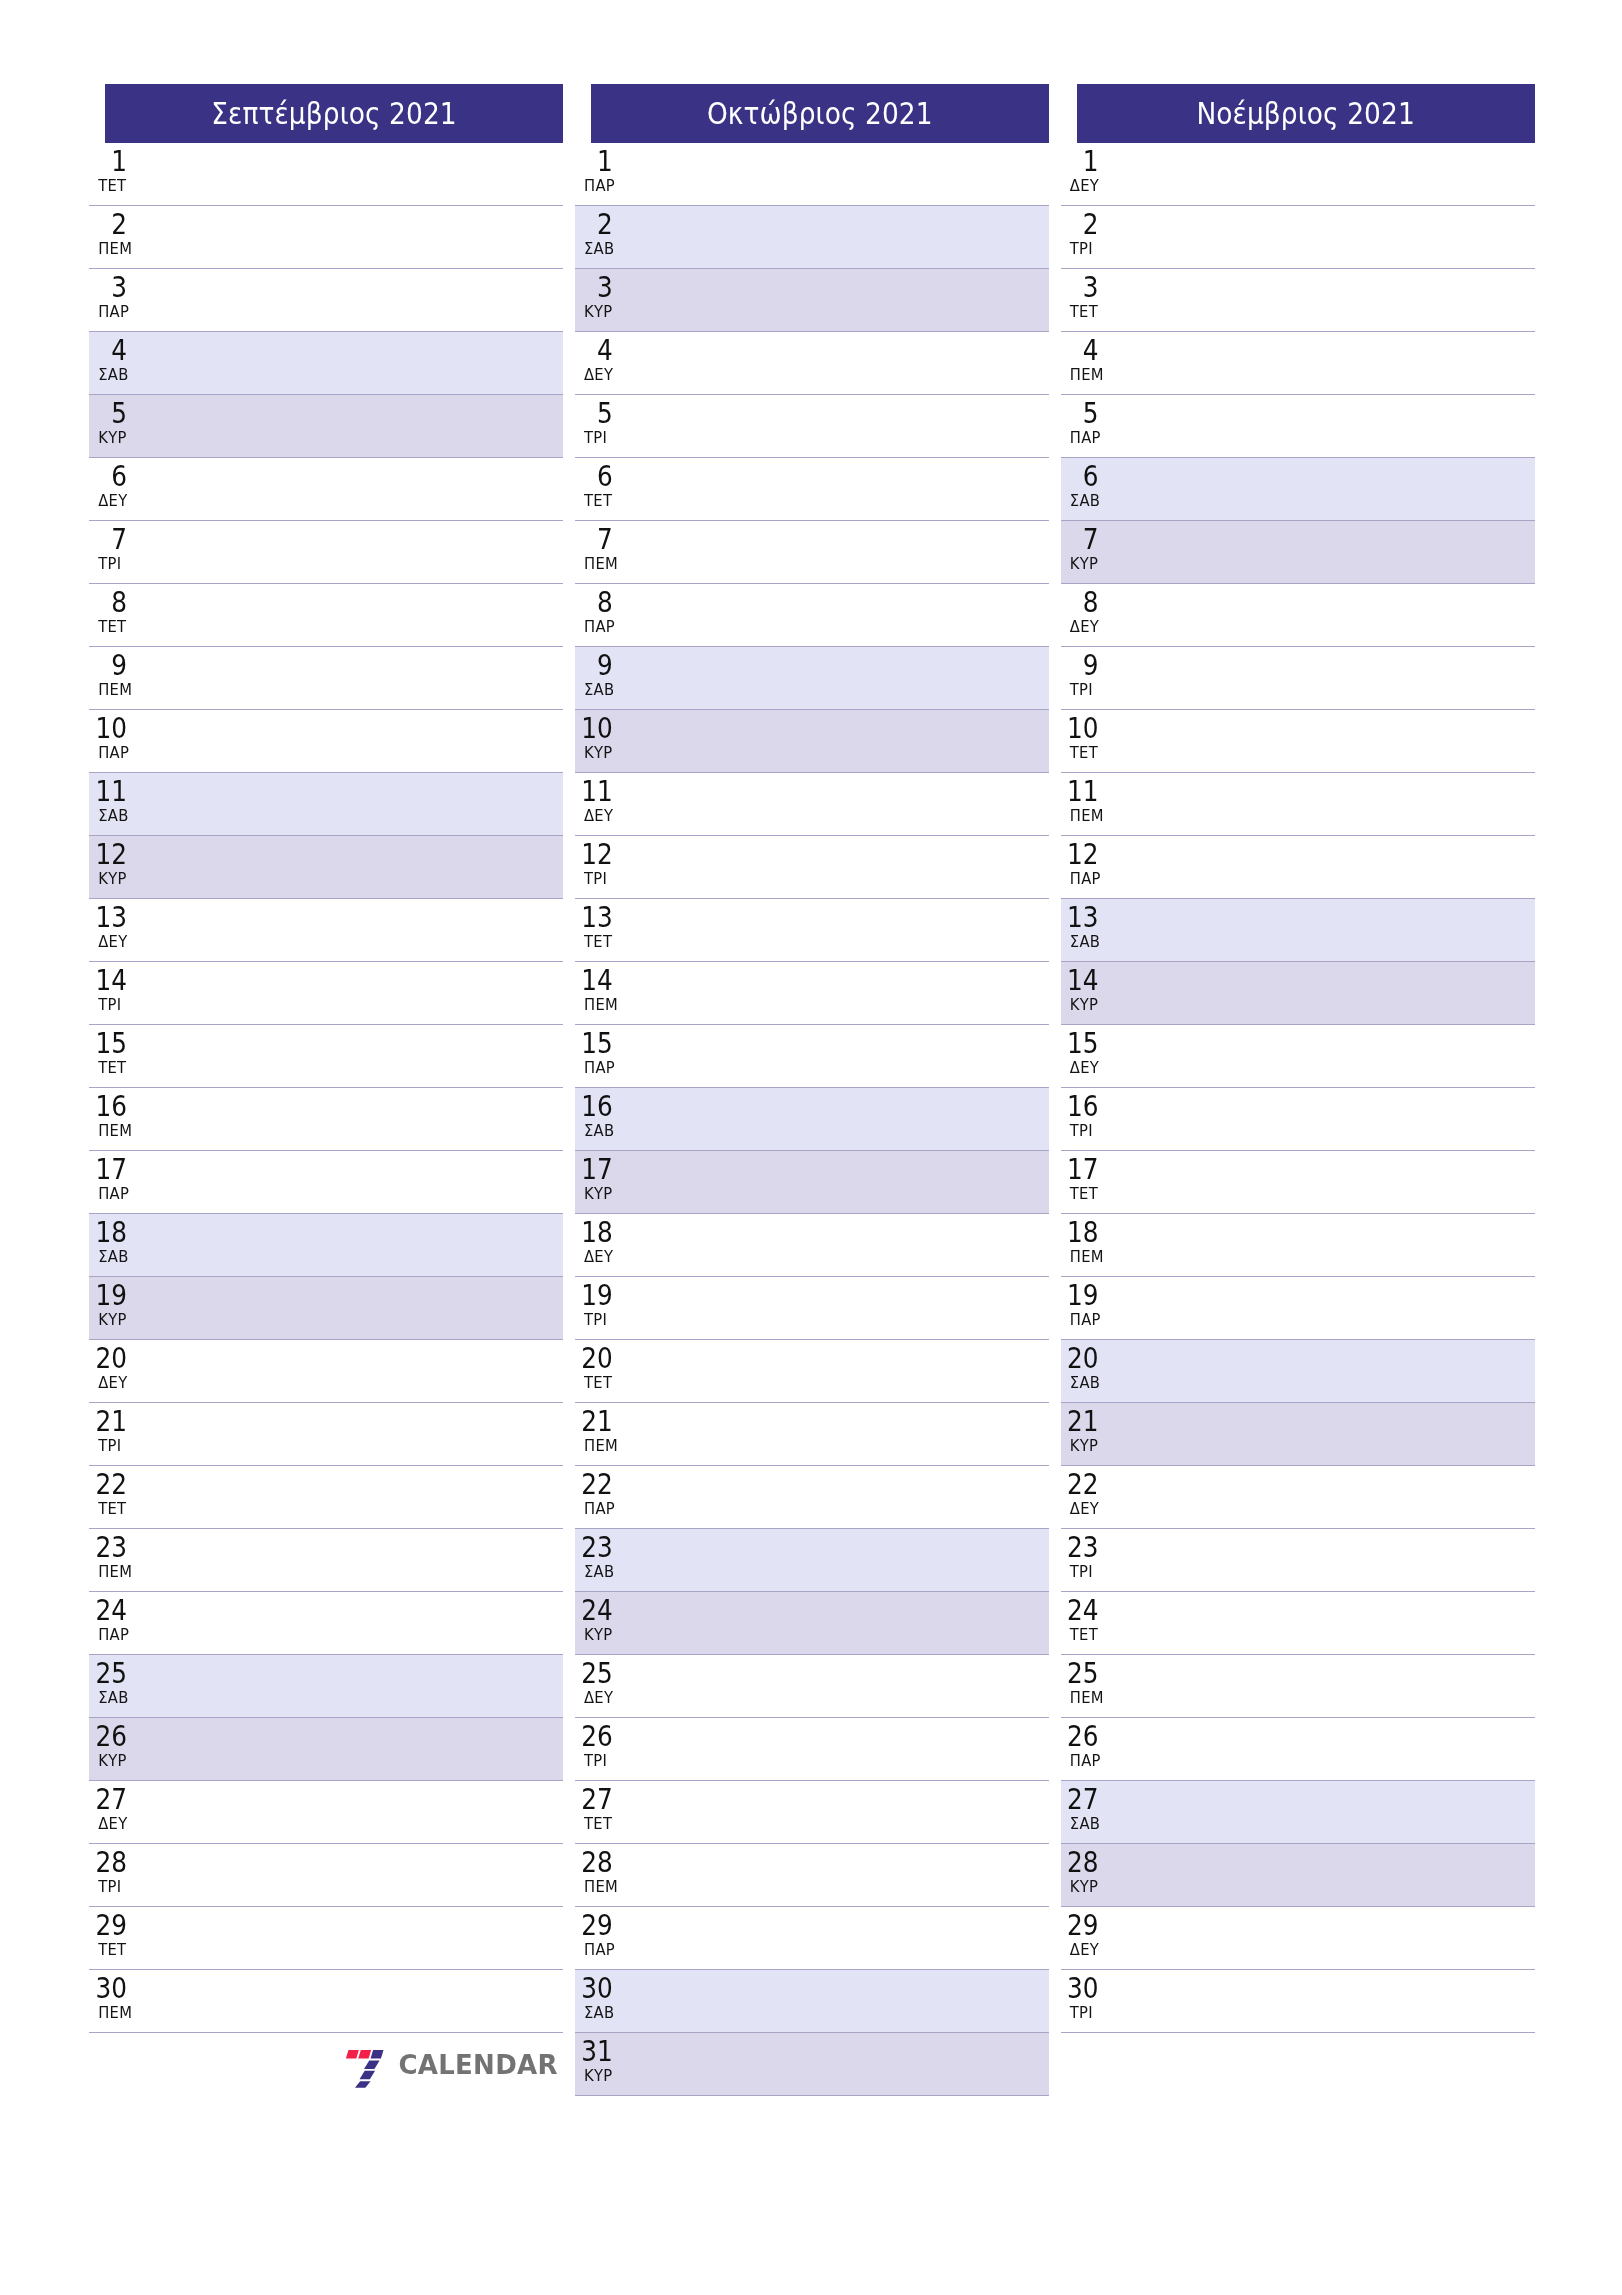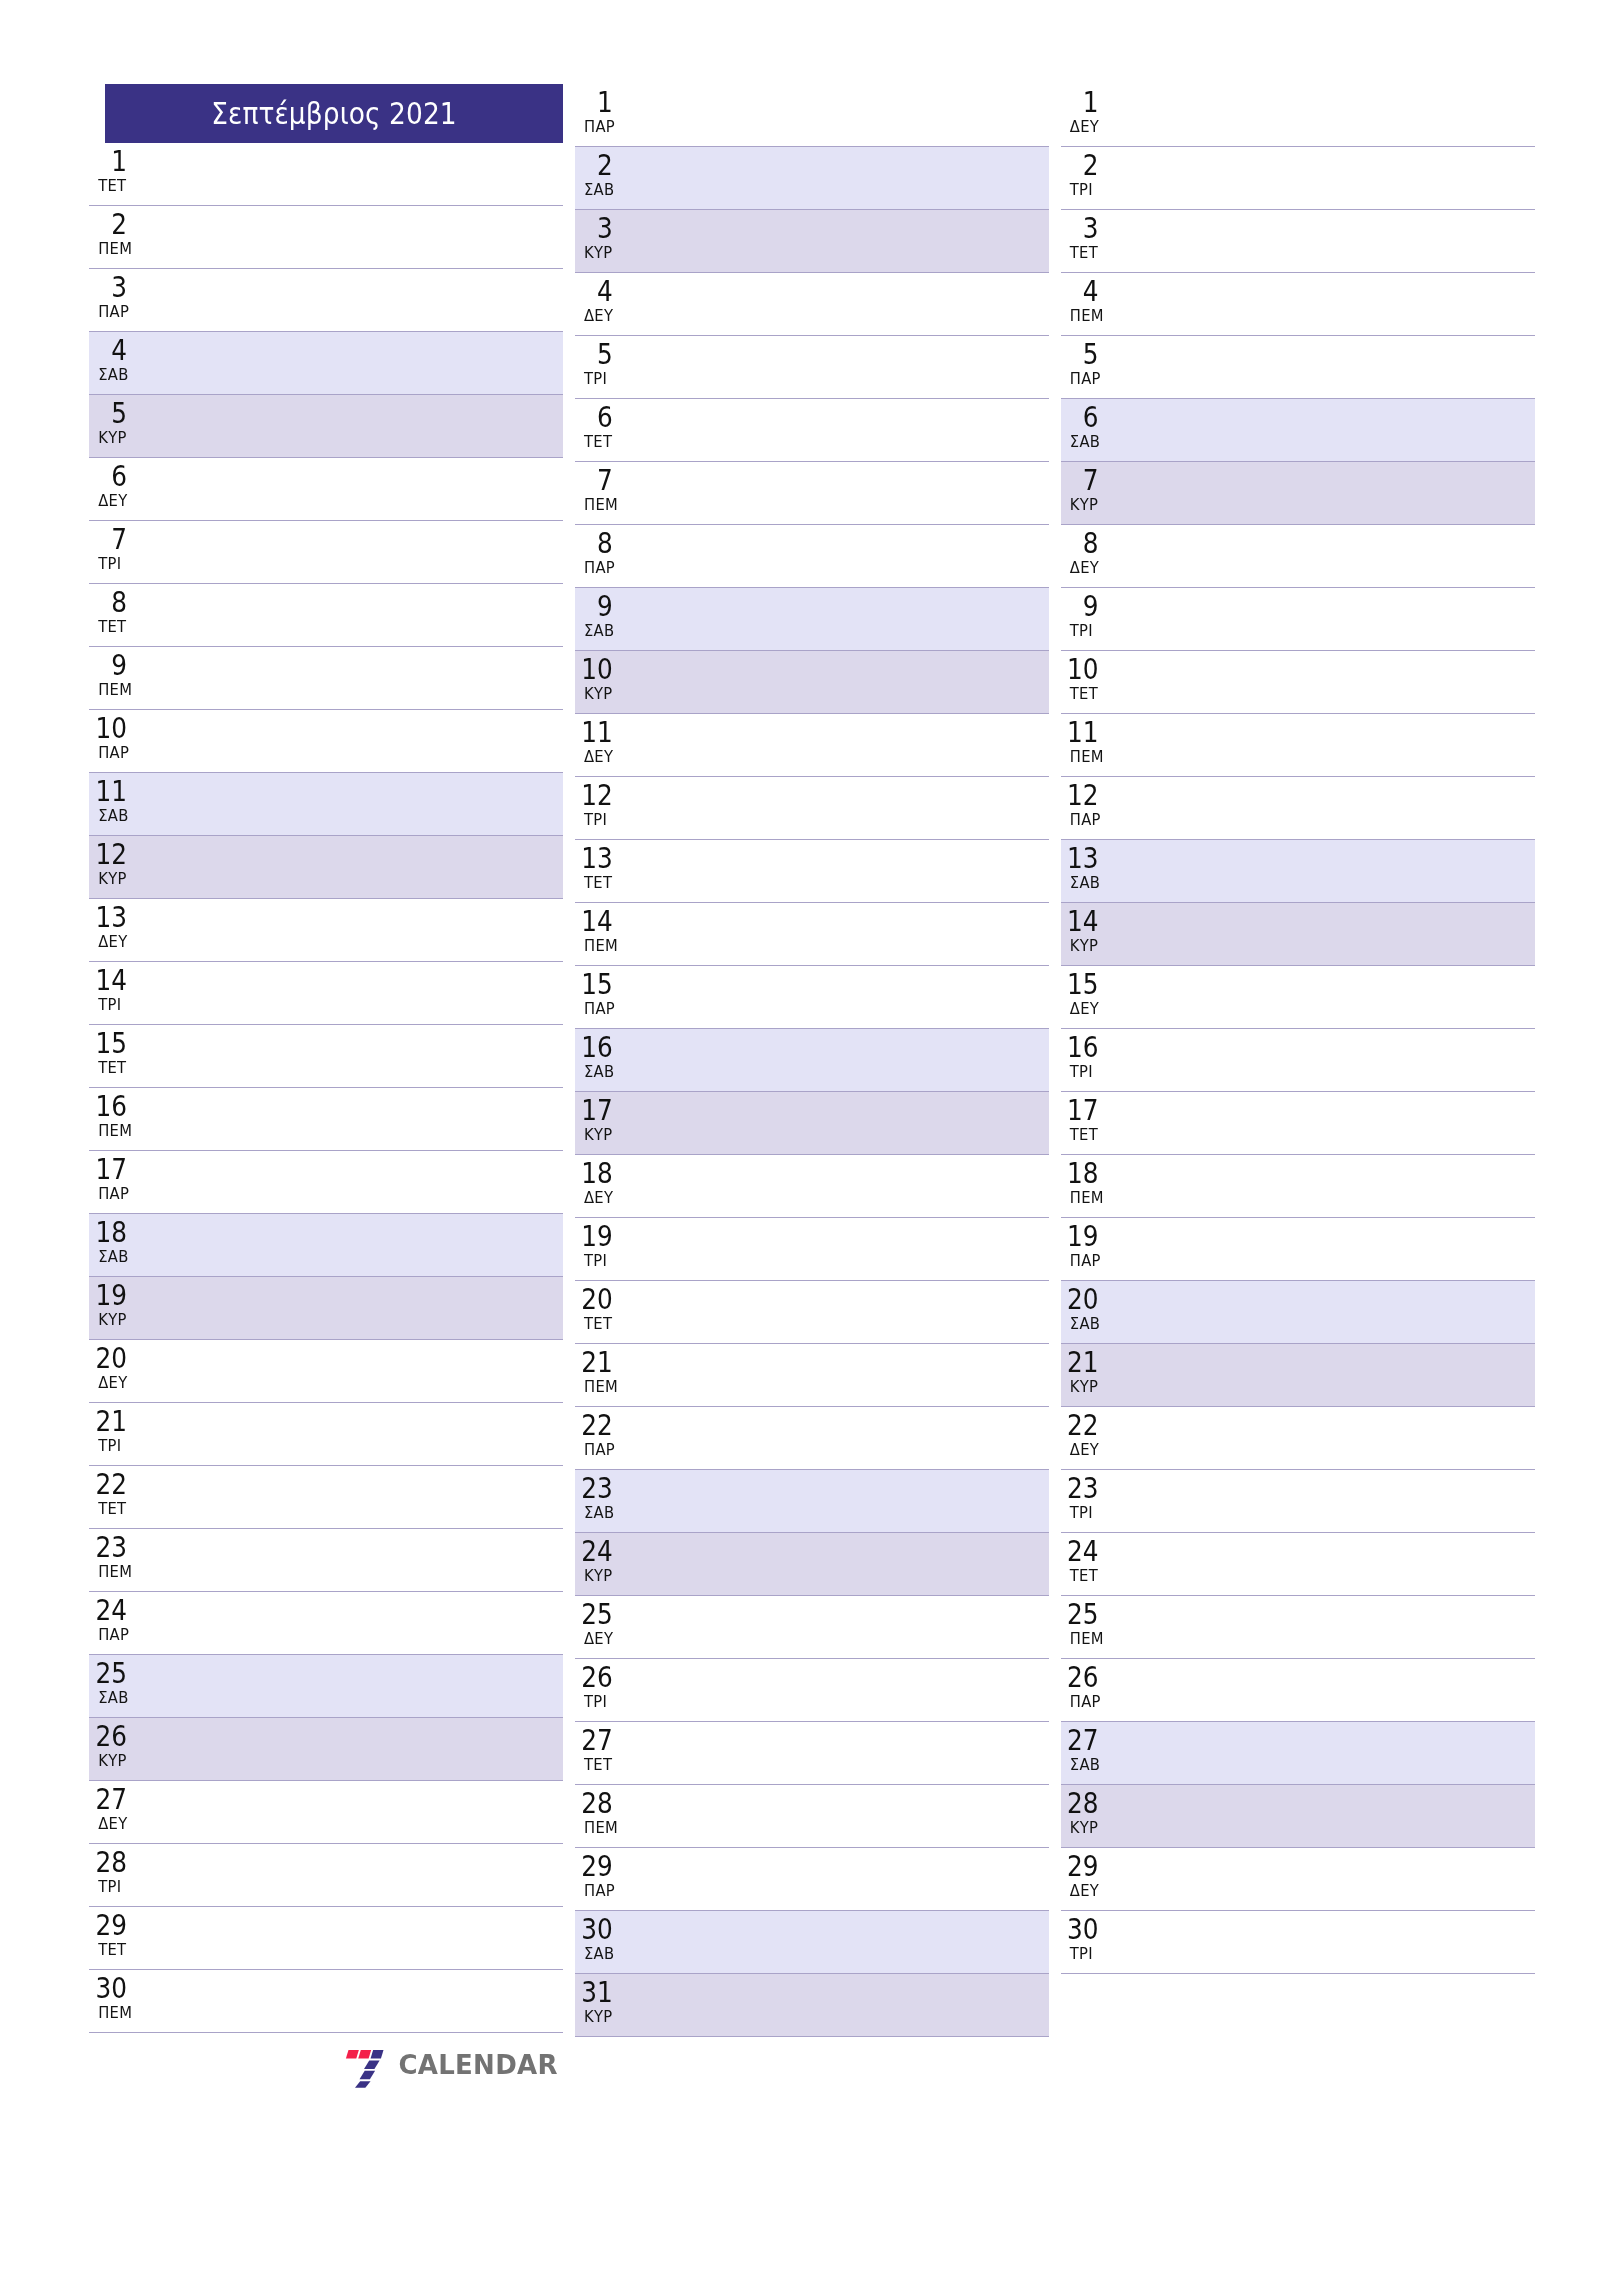--- a/index.html
+++ b/index.html
@@ -234,20 +234,21 @@
                   <polygon points="35,46 51,46 43,59 27,59" fill="#3a3285"></polygon>
                   <polygon points="28,62 44,62 36,72 20,72" fill="#3a3285"></polygon>
                 </svg>
               </span>
               <span class="logo-word">CALENDAR</span>
             </div>
           </div>
         </div>
       </div>
       <div class="month-col">
+        <div class="month-head">Οκτώβριος 2021</div>
         <div class="days">
           <div class="day-row ">
             <div class="day-num">1</div>
             <div class="day-abbr">ΠΑΡ</div>
           </div>
           <div class="day-row sat">
             <div class="day-num">2</div>
             <div class="day-abbr">ΣΑΒ</div>
           </div>
           <div class="day-row sun">
@@ -362,20 +363,21 @@
             <div class="day-num">30</div>
             <div class="day-abbr">ΣΑΒ</div>
           </div>
           <div class="day-row sun">
             <div class="day-num">31</div>
             <div class="day-abbr">ΚΥΡ</div>
           </div>
         </div>
       </div>
       <div class="month-col">
+        <div class="month-head">Νοέμβριος 2021</div>
         <div class="days">
           <div class="day-row ">
             <div class="day-num">1</div>
             <div class="day-abbr">ΔΕΥ</div>
           </div>
           <div class="day-row ">
             <div class="day-num">2</div>
             <div class="day-abbr">ΤΡΙ</div>
           </div>
           <div class="day-row ">

